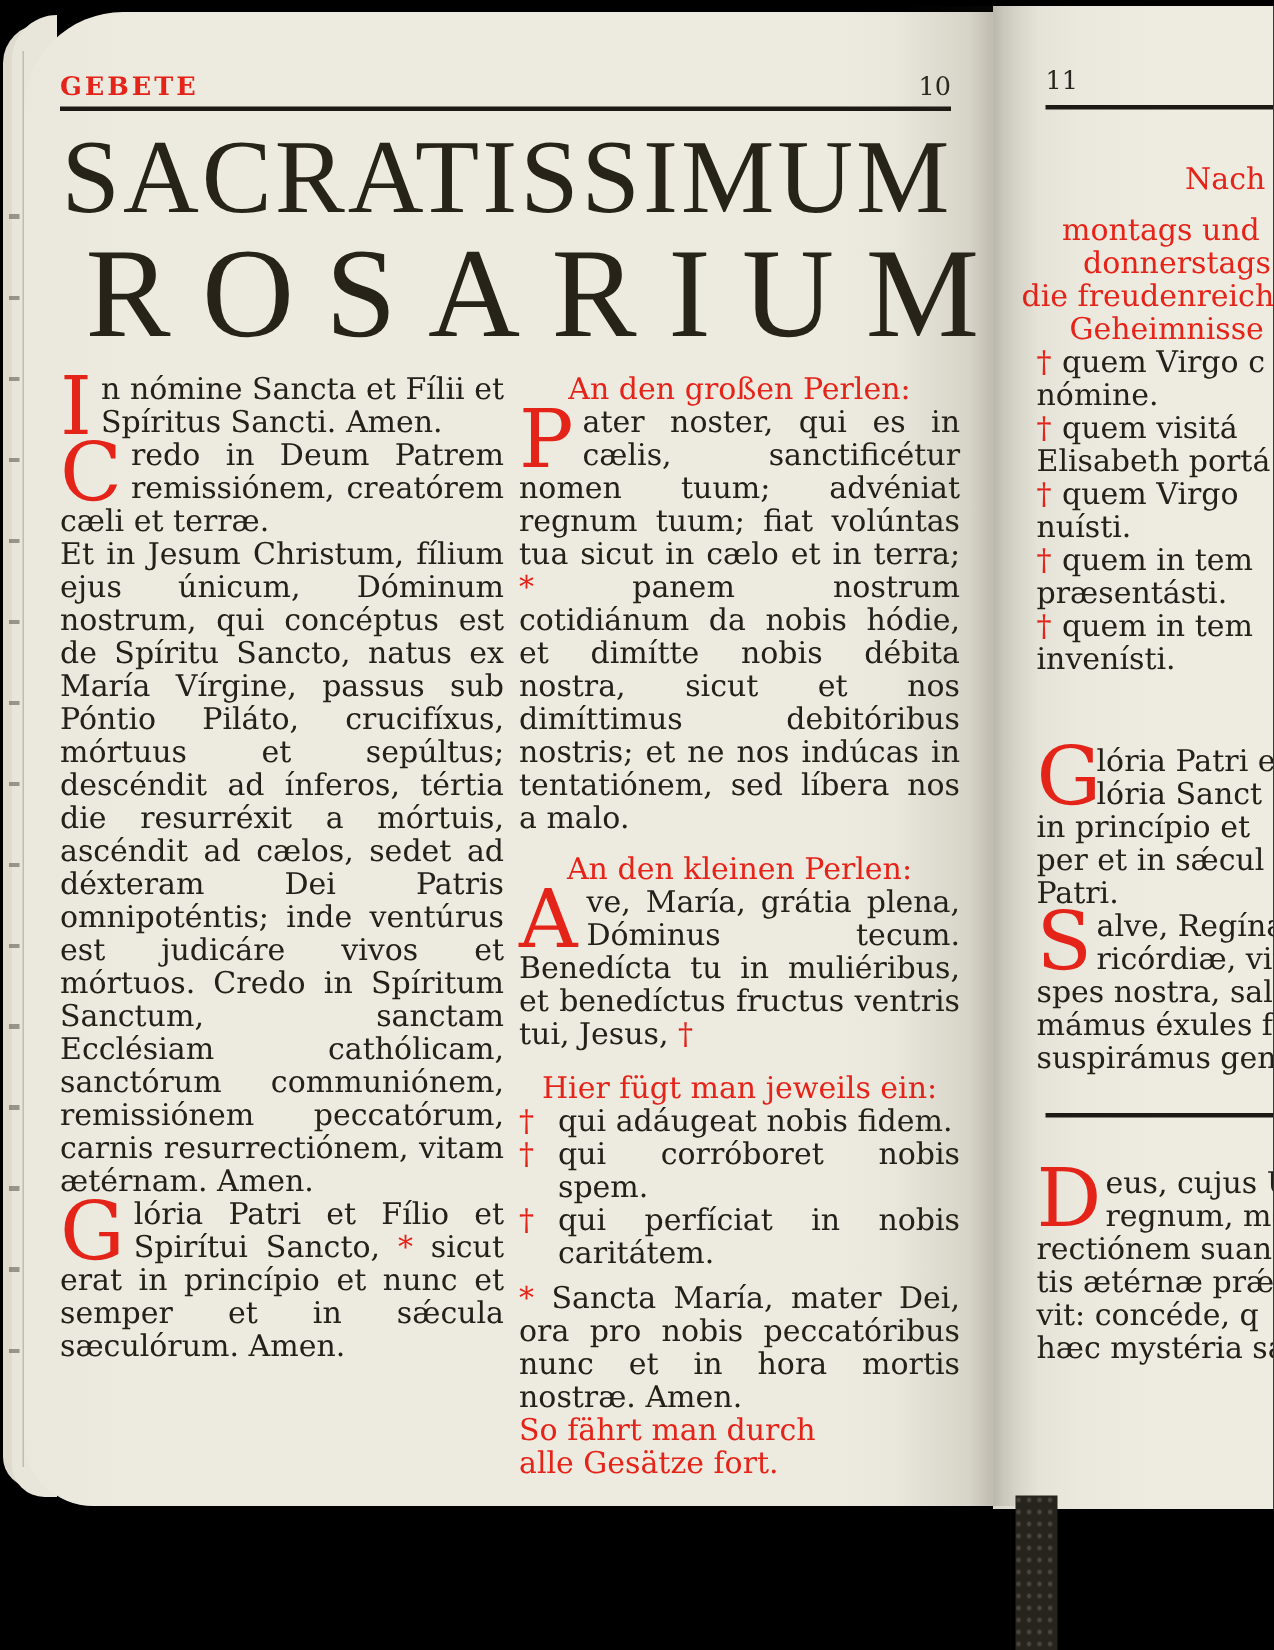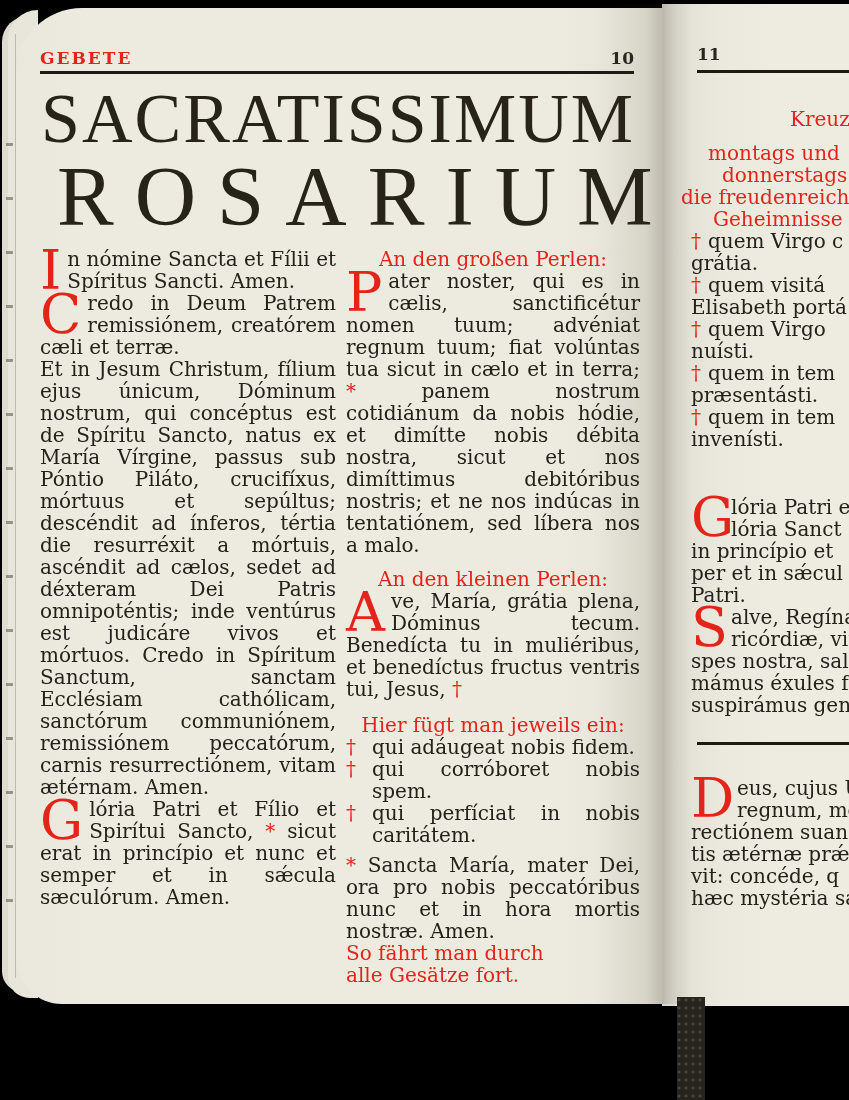--- a/index.html
+++ b/index.html
@@ -21,21 +21,21 @@
     background:linear-gradient(90deg,#d7d4c9 0px,#e2dfd4 16px,#ebe8de 58px,#eeebe1 120px);}
   .gutter-shadow{left:596px;top:4px;width:96px;height:1000px;pointer-events:none;z-index:6;
     background:linear-gradient(90deg,rgba(60,50,30,0) 0%,rgba(60,50,30,.08) 52%,rgba(40,33,20,.18) 67%,rgba(40,33,20,.10) 76%,rgba(60,50,30,0) 100%);}
   
   .ribbon{left:677px;top:997px;width:28px;height:103px;background:#27241e;z-index:1;
     background-image:radial-gradient(circle at 2px 3px,#4a453c 1.3px,rgba(0,0,0,0) 1.8px);
     background-size:7px 8px;}
   
   .pl-header{left:24px;top:40px;width:594px;display:flex;justify-content:space-between;align-items:flex-end;}
   .hdr-title{font-size:17px;font-weight:bold;letter-spacing:2px;color:#e42319;}
-  .hdr-num{font-size:17px;color:#2a261f;font-weight:bold;}
+  .hdr-num{font-size:17px;color:#2a261f;}
   .rule{height:3px;background:#1d1a15;}
   .rule-l{left:24px;top:63px;width:594px;}
   .title1{left:20px;top:76px;width:602px;text-align:center;font-family:"Liberation Serif",serif;
     font-size:70px;letter-spacing:2px;text-indent:2px;color:#272319;line-height:1;}
   .title2{left:20px;top:146px;width:602px;text-align:center;font-family:"Liberation Serif",serif;
     font-size:85px;letter-spacing:21px;text-indent:21px;color:#272319;line-height:1;}
   .col{font-size:20px;line-height:22px;color:#24201a;text-align:justify;}
   .col1{left:24px;top:240px;width:296px;}
   .col2{left:330px;top:240px;width:294px;}
   .col p{margin:0;}
@@ -97,27 +97,27 @@
     <p class="gap8"><span class="sym">*</span><span> Sancta María, mater Dei, ora pro nobis peccatóribus nunc et in hora mortis nostræ. Amen.</span></p>
     <p class="rfoot">So fährt man durch
 alle Gesätze fort.</p>
   </div>
 </div>
 
 <div class="abs page-right">
   <div class="abs pr-header hdr-num">11</div>
   <div class="abs rule rule-r"></div>
   <div class="abs rp-lines" id="rp-lines">
-      <div class="rl red" style="padding-left: 99px;"><span>Kreuz</span></div>
+      <div class="rl red" style="padding-left: 99px;"><span>Nach</span></div>
       <div class="rl red" style="margin-top: 12px; padding-left: 17px;"><span>montags und</span></div>
       <div class="rl red" style="padding-left: 31px;"><span>donnerstags</span></div>
       <div class="rl red" style="margin-left: -10px;"><span>die freudenreich</span></div>
       <div class="rl red" style="padding-left: 22px;"><span>Geheimnisse</span></div>
       <div class="rl"><span class="sym">†</span><span>quem Virgo c</span></div>
-      <div class="rl"><span>grátia.</span></div>
+      <div class="rl"><span>nómine.</span></div>
       <div class="rl"><span class="sym">†</span><span>quem   visitá</span></div>
       <div class="rl"><span>Elisabeth portá</span></div>
       <div class="rl"><span class="sym">†</span><span>quem  Virgo </span></div>
       <div class="rl"><span>nuísti.</span></div>
       <div class="rl"><span class="sym">†</span><span>quem in tem</span></div>
       <div class="rl"><span>præsentásti.</span></div>
       <div class="rl"><span class="sym">†</span><span>quem in tem</span></div>
       <div class="rl"><span>invenísti.</span></div>
       <div class="rl" style="margin-top: 46px; padding-left: 40px;"><span class="rp-cap">G</span><span>lória Patri e</span></div>
       <div class="rl" style="padding-left: 40px;"><span>lória Sanct</span></div>

